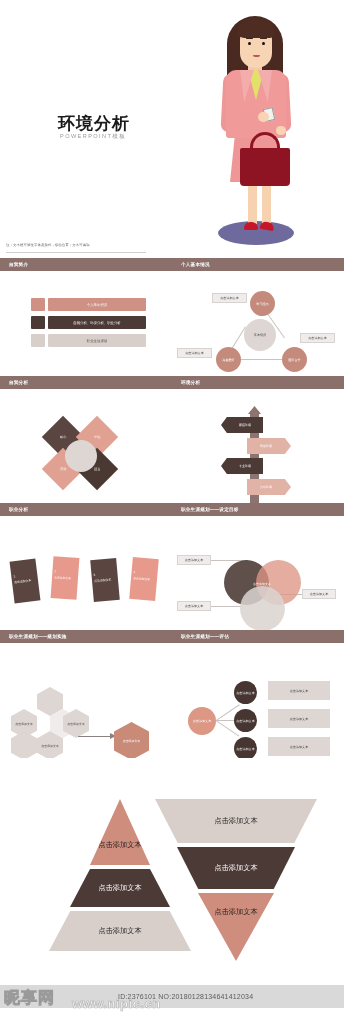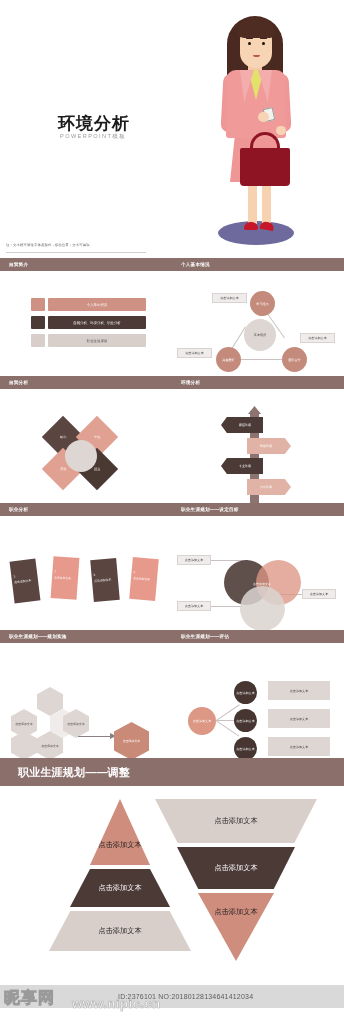--- a/index.html
+++ b/index.html
@@ -360,23 +360,20 @@
         <span>点击添加文本</span>
       </div>
 
       <div class="tbox" style="left:96px;top:38px;width:62px;height:19px;background:#ddd6d2;border:none;">点击添加文本</div>
       <div class="tbox" style="left:96px;top:66px;width:62px;height:19px;background:#ddd6d2;border:none;">点击添加文本</div>
       <div class="tbox" style="left:96px;top:94px;width:62px;height:19px;background:#ddd6d2;border:none;">点击添加文本</div>
     </div>
   </div>
 
   <div class="slide" id="s10">
-    <div class="hdr">
-      <span>职业生涯规划——调整</span>
-    </div>
     <div class="body">
 
       <div class="pyr" style="left:55px;top:28px;width:130px;height:160px;">
         <div class="tri-seg" style="left:35px;top:0;width:60px;height:66px;background:#cf8d7d;
                     clip-path:polygon(50% 0,100% 100%,0 100%);">
           <span style="margin-top:26px;">点击添加文本</span>
         </div>
         <div class="tri-seg" style="left:15px;top:70px;width:100px;height:38px;background:#4b3a36;color:#fff;
                     clip-path:polygon(20% 0,80% 0,100% 100%,0 100%);">
           <span>点击添加文本</span>

